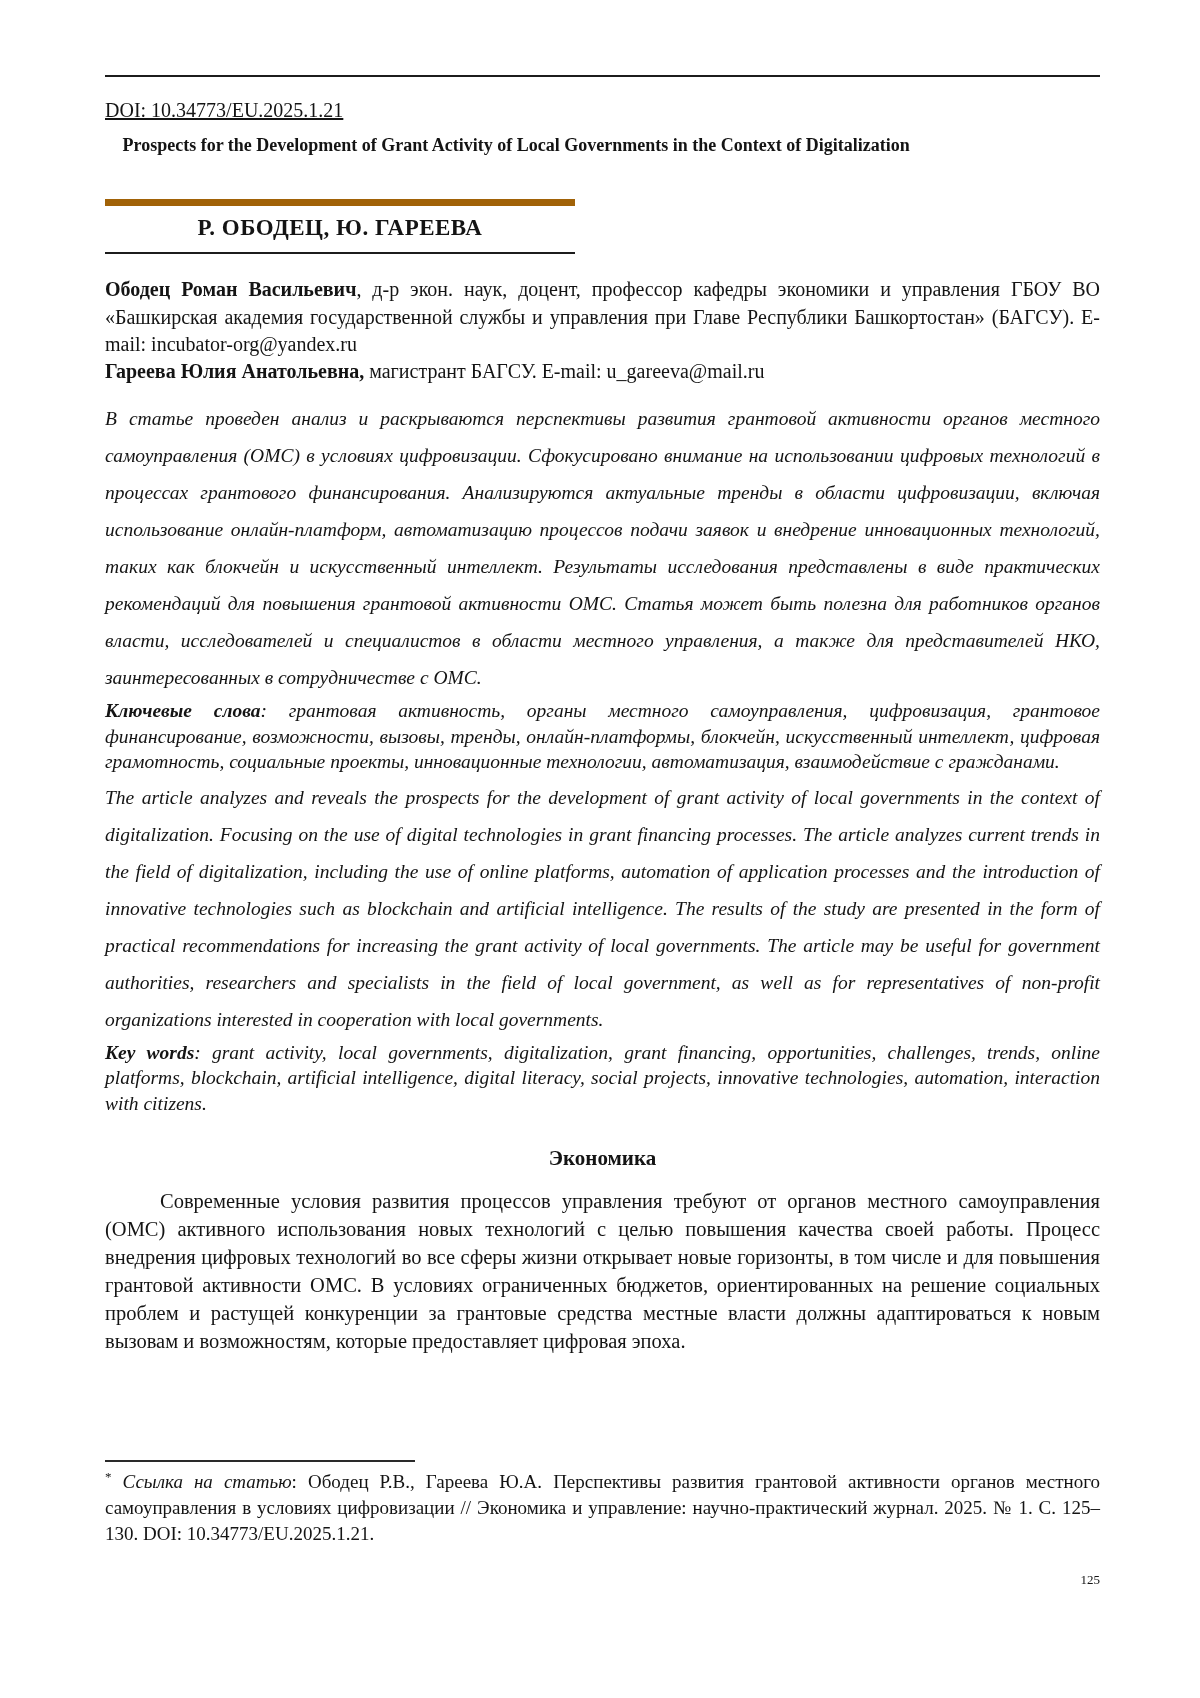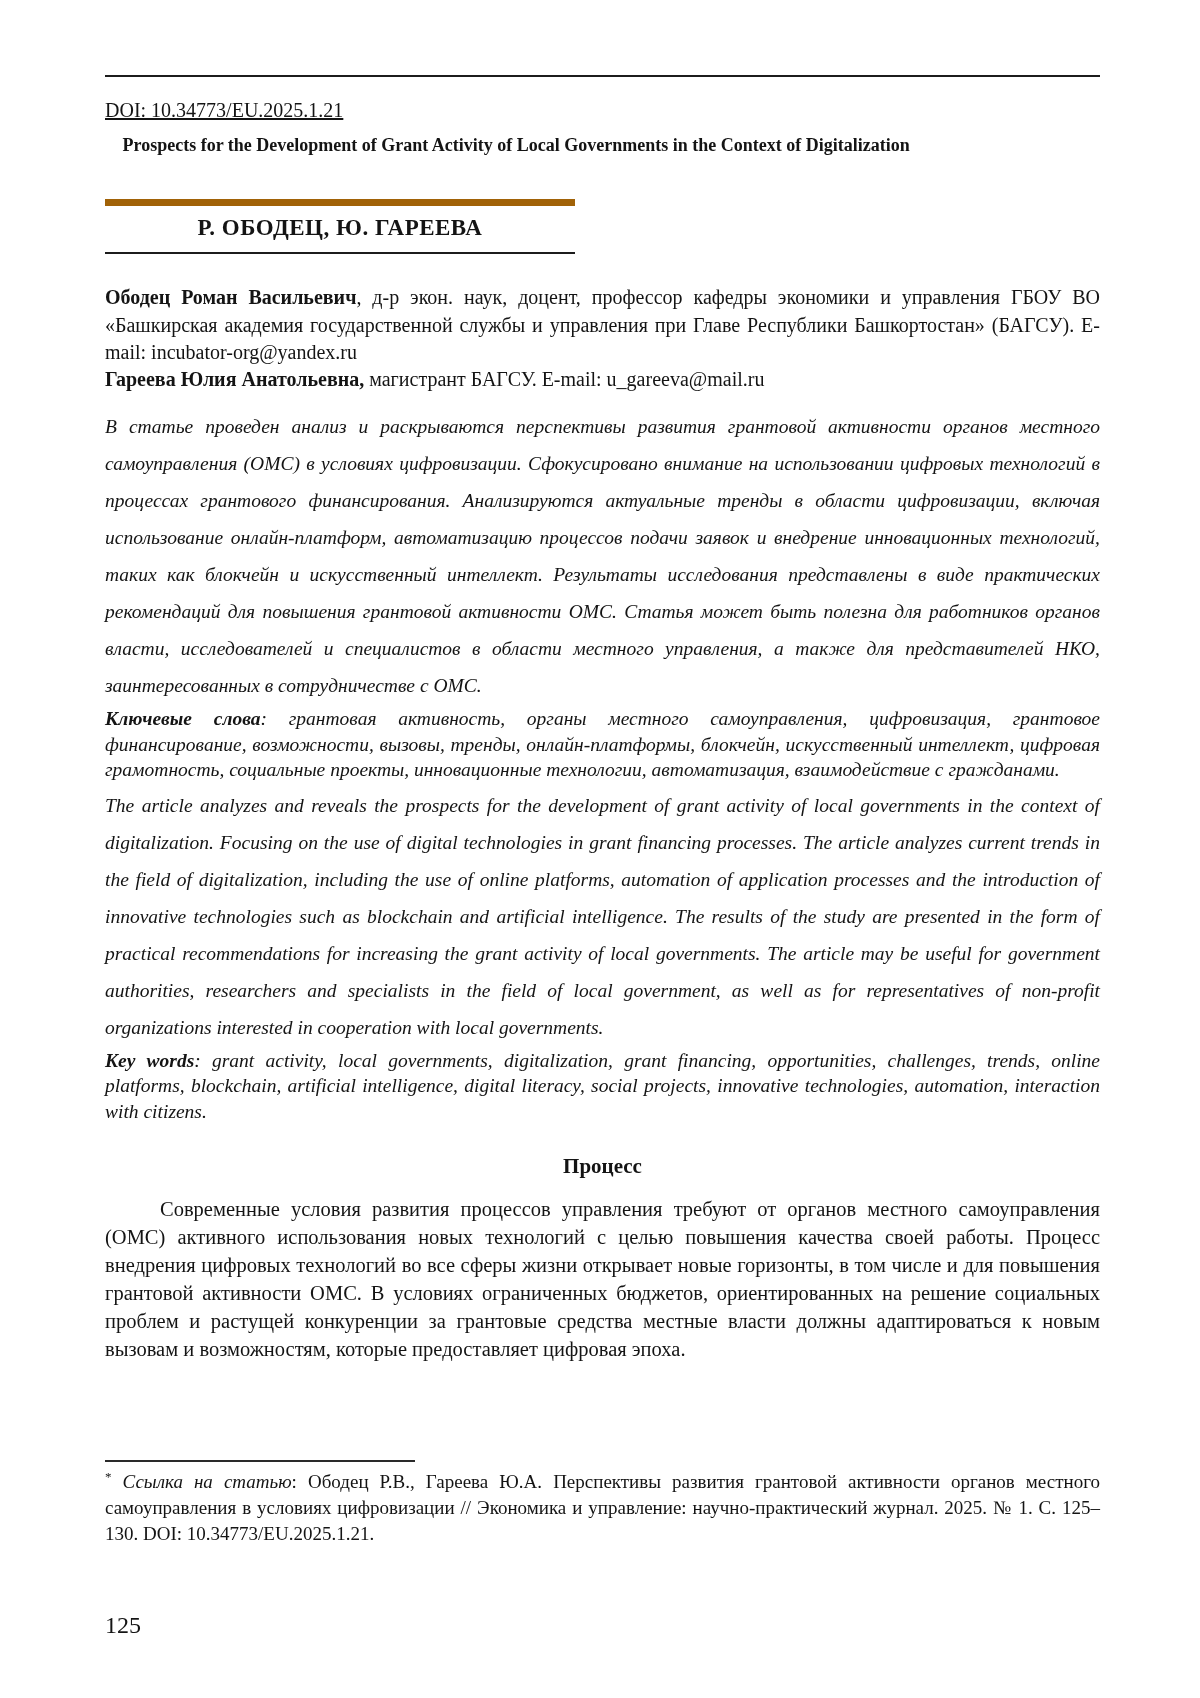--- a/index.html
+++ b/index.html
@@ -62,21 +62,21 @@
     border-bottom: 2.5px solid #1c1c1c;
     padding: 9px 0 11px 0;
   }
   .authors-line {
     text-align: center;
     font-weight: bold;
     font-size: 23px;
     letter-spacing: 0.5px;
   }
   .affiliations {
-    margin-top: 30px;
+    margin-top: 22px;
     font-size: 20px;
     line-height: 1.36;
     text-align: justify;
   }
   .aff-name { font-weight: bold; }
   .abstract {
     margin-top: 15px;
     font-style: italic;
     font-size: 19.5px;
     line-height: 37px;
@@ -120,23 +120,22 @@
     line-height: 26px;
     text-align: justify;
   }
   .footnote-text sup { font-size: 13px; line-height: 0; }
   .fn-label { font-style: italic; }
   .page-number {
     position: absolute;
     left: 105px;
     right: 100px;
     top: 1572px;
-    text-align: left;
-    font-size: 24px;
-    margin-top: 40px;
+    text-align: right;
+    font-size: 13px;
   }
 </style>
 </head>
 <body>
 
 <div class="page">
 
 
   <hr class="header-rule">
 
@@ -157,21 +156,21 @@
   </div>
 
   <p class="abstract">В статье проведен анализ и раскрываются перспективы развития грантовой активности органов местного самоуправления (ОМС) в условиях цифровизации. Сфокусировано внимание на использовании цифровых технологий в процессах грантового финансирования. Анализируются актуальные тренды в области цифровизации, включая использование онлайн-платформ, автоматизацию процессов подачи заявок и внедрение инновационных технологий, таких как блокчейн и искусственный интеллект. Результаты исследования представлены в виде практических рекомендаций для повышения грантовой активности ОМС. Статья может быть полезна для работников органов власти, исследователей и специалистов в области местного управления, а также для представителей НКО, заинтересованных в сотрудничестве с ОМС.</p>
 
   <p class="keywords"><span class="kw-label">Ключевые слова</span><span>: грантовая активность, органы местного самоуправления, цифровизация, грантовое финансирование, возможности, вызовы, тренды, онлайн-платформы, блокчейн, искусственный интеллект, цифровая грамотность, социальные проекты, инновационные технологии, автоматизация, взаимодействие с гражданами.</span></p>
 
   <p class="abstract" style="margin-top:4px;">The article analyzes and reveals the prospects for the development of grant activity of local governments in the context of digitalization. Focusing on the use of digital technologies in grant financing processes. The article analyzes current trends in the field of digitalization, including the use of online platforms, automation of application processes and the introduction of innovative technologies such as blockchain and artificial intelligence. The results of the study are presented in the form of practical recommendations for increasing the grant activity of local governments. The article may be useful for government authorities, researchers and specialists in the field of local government, as well as for representatives of non-profit organizations interested in cooperation with local governments.</p>
 
   <p class="keywords"><span class="kw-label">Key words</span><span>: grant activity, local governments, digitalization, grant financing, opportunities, challenges, trends, online platforms, blockchain, artificial intelligence, digital literacy, social projects, innovative technologies, automation, interaction with citizens.</span></p>
 
-  <div class="section-heading">Процесс</div>
+  <div class="section-heading">Экономика</div>
 
   <p class="body-paragraph">Современные условия развития процессов управления требуют от органов местного самоуправления (ОМС) активного использования новых технологий с целью повышения качества своей работы. Процесс внедрения цифровых технологий во все сферы жизни открывает новые горизонты, в том числе и для повышения грантовой активности ОМС. В условиях ограниченных бюджетов, ориентированных на решение социальных проблем и растущей конкуренции за грантовые средства местные власти должны адаптироваться к новым вызовам и возможностям, которые предоставляет цифровая эпоха.</p>
 
   <div class="footnote">
     <hr class="footnote-rule">
     <p class="footnote-text"><sup>*</sup> <span class="fn-label">Ссылка на статью</span><span>: Ободец Р.В., Гареева Ю.А. Перспективы развития грантовой активности органов местного самоуправления в условиях цифровизации // Экономика и управление: научно-практический журнал. 2025. № 1. С. 125–130. DOI: 10.34773/EU.2025.1.21.</span></p>
   </div>
 
   <div class="page-number">125</div>
 

